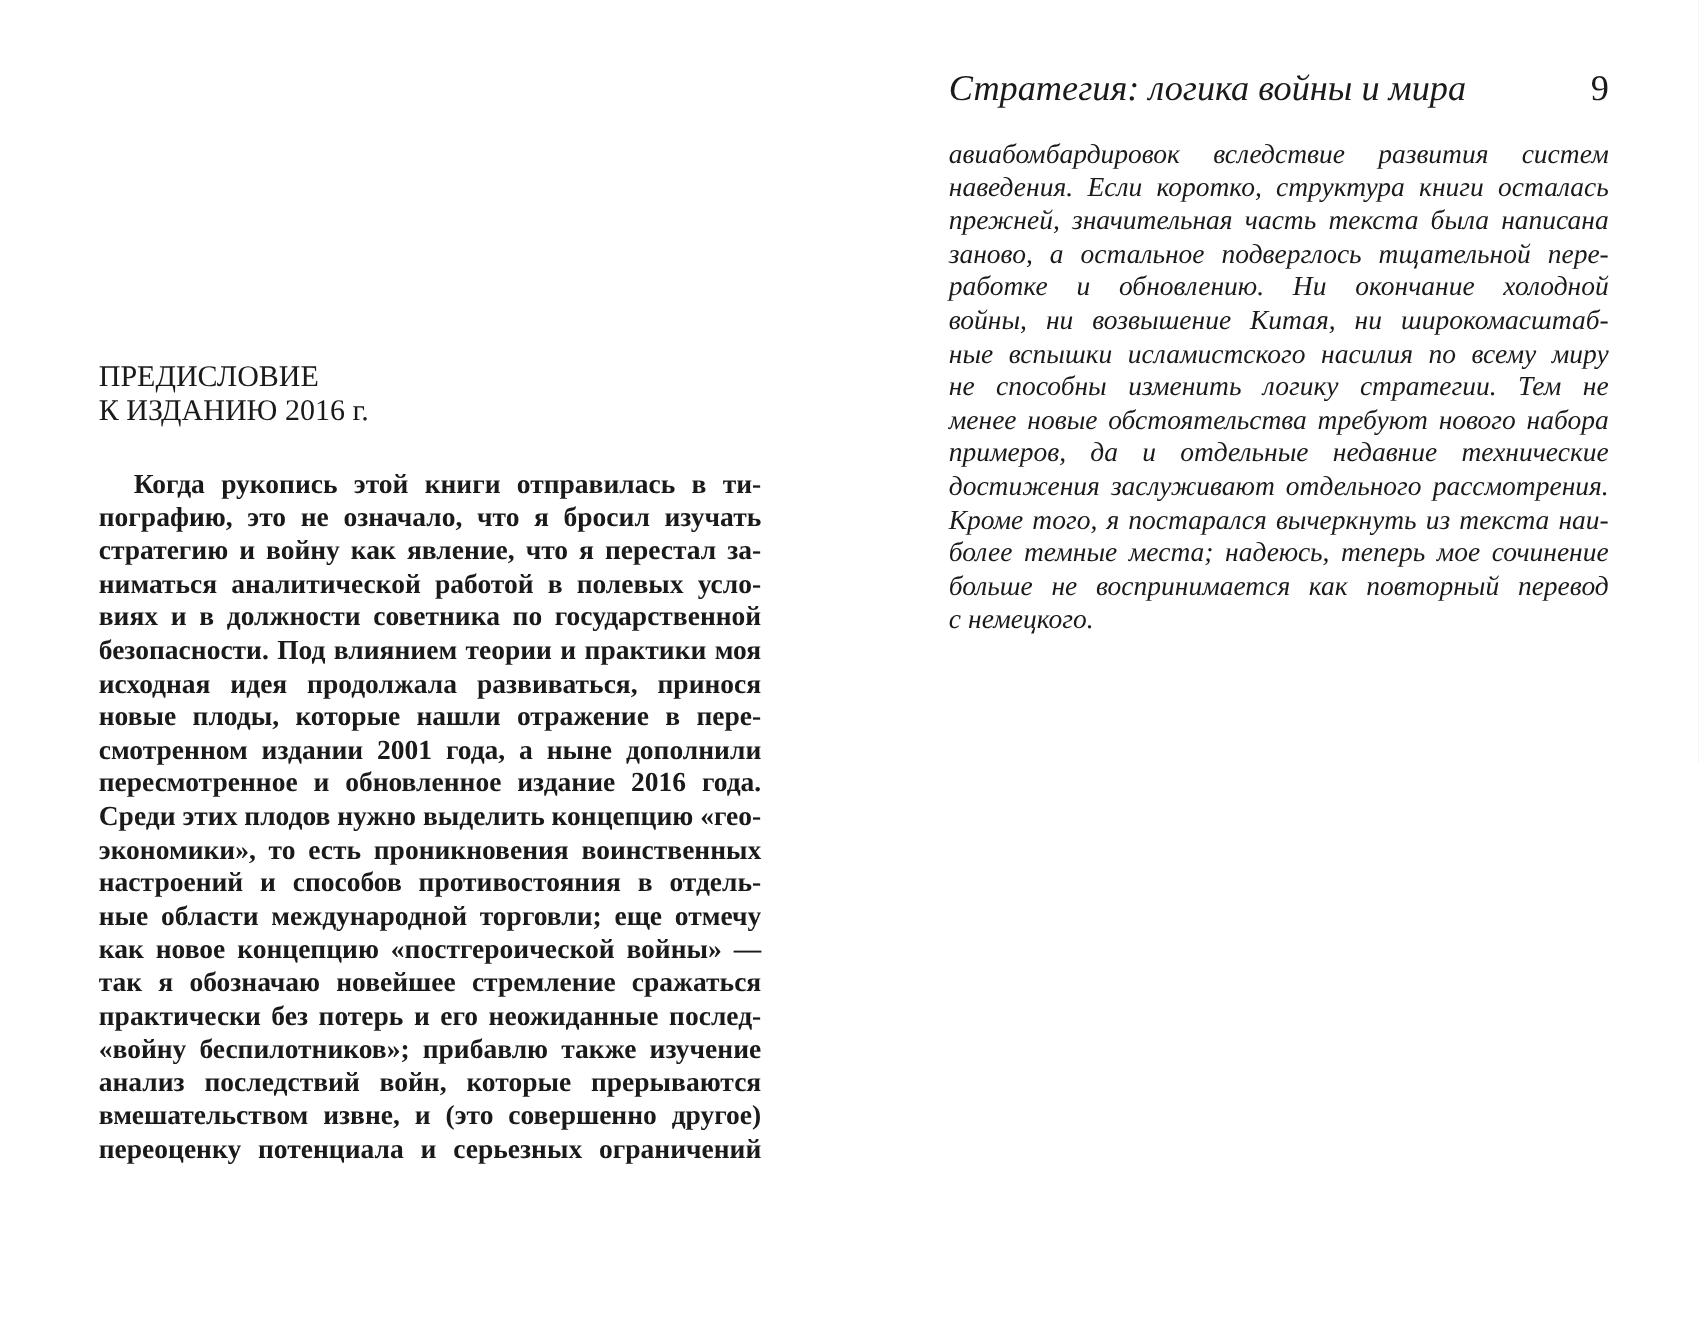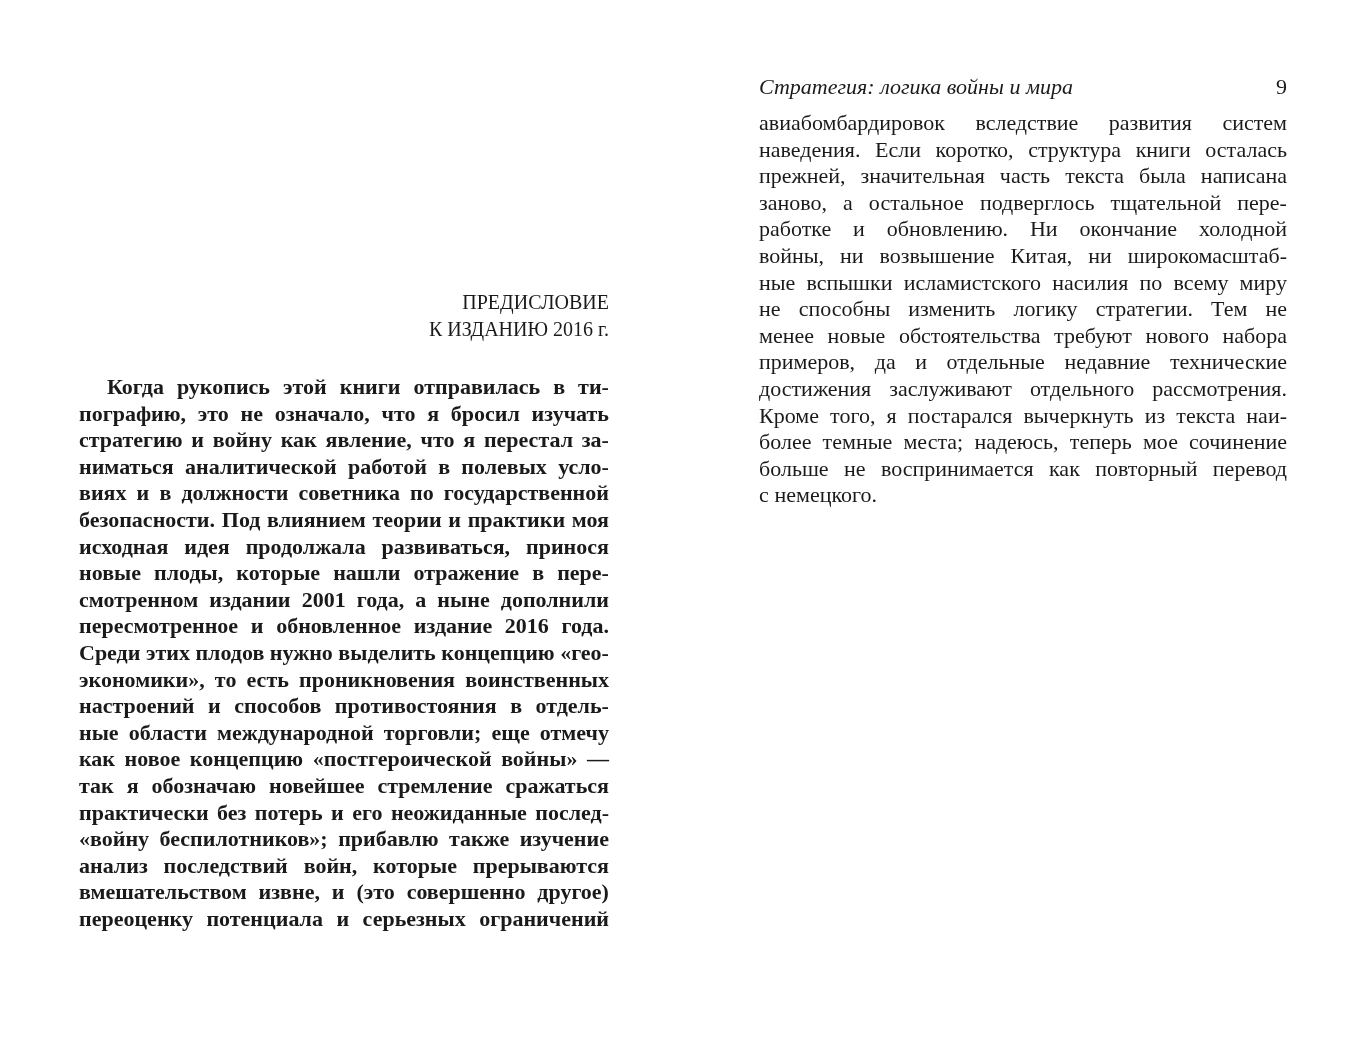--- a/index.html
+++ b/index.html
@@ -21,45 +21,44 @@
 
   
   .running-header {
     position: absolute;
     left: 759px;
     top: 58px;
     width: 528px;
     display: flex;
     justify-content: space-between;
     align-items: flex-start;
-    font-size: 22px;
+    font-size: 29px;
     line-height: 26px;
-    margin-top: 16px;
   }
   .running-title { font-style: italic; }
   .page-number { font-style: normal; }
 
   
   .chapter-heading {
     position: absolute;
     left: 79px;
     top: 289px;
     width: 530px;
-    text-align: right;
-    font-size: 20px;
+    text-align: left;
+    font-size: 24px;
     line-height: 27px;
   }
 
   
   .body {
     position: absolute;
     font-size: 22px;
   }
   .body-left  { left: 79px;  top: 374px; width: 530px; font-weight: bold; }
-  .body-right { left: 759px; top: 110px; width: 528px; }
+  .body-right { left: 759px; top: 110px; width: 528px; font-style: italic; }
 
   
   .line {
     display: flex;
     justify-content: space-between;
     align-items: baseline;
     height: 26.6px;
     white-space: nowrap;
   }
   .line.indent { padding-left: 28px; }

